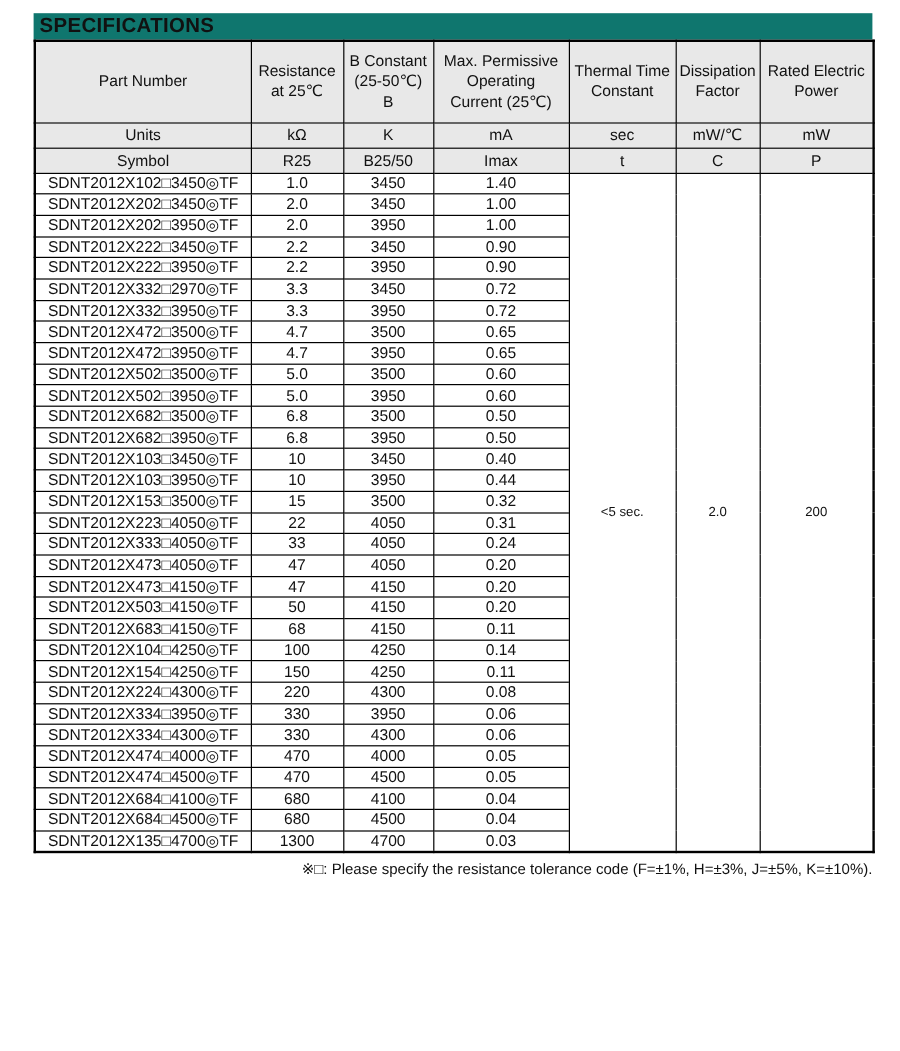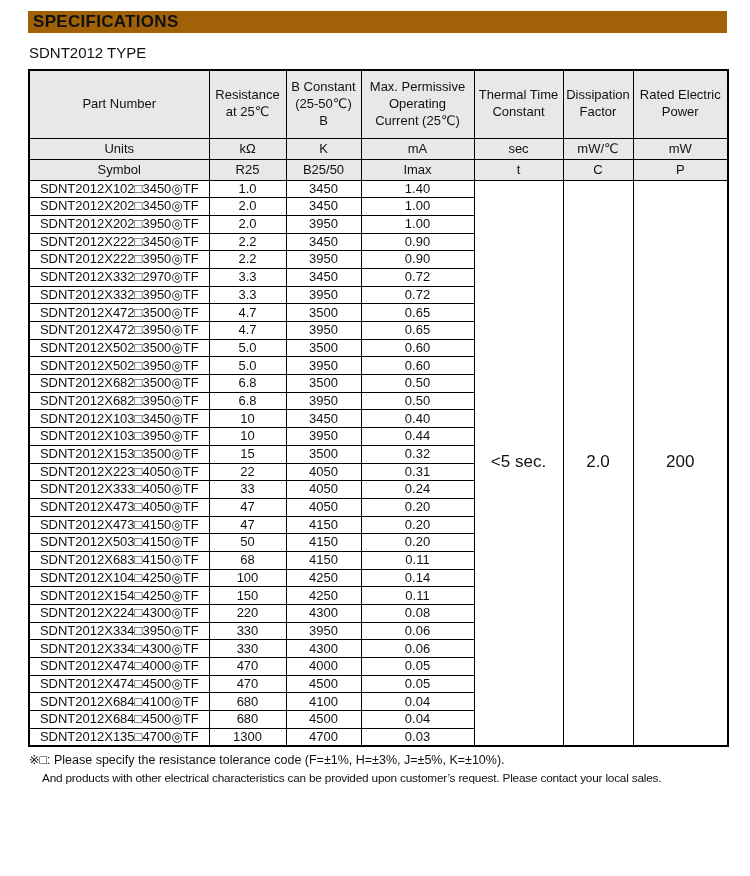--- a/index.html
+++ b/index.html
@@ -6,21 +6,21 @@
   html, body {
     width: 750px;
     background: #ffffff;
     font-family: "Liberation Sans", "DejaVu Sans", sans-serif;
     color: #111;
   }
   body { height: 876px; overflow: hidden; }
   .page { padding: 11px 23px 0 28px; }
 
   .title-bar {
-    background: #a16207;
+    background: #0f766e;
     width: 699px;
     height: 22px;
     line-height: 22px;
     font-size: 17px;
     font-weight: bold;
     padding-left: 5px;
     letter-spacing: 0.3px;
   }
   .subtitle {
     font-size: 15px;
@@ -51,32 +51,31 @@
   tr.units-row th, tr.symbol-row th { height: 21px; }
   tr.units-row th { border-bottom-width: 1px; margin-top: 33px; }
   tbody td {
     height: 17.7px;
     font-size: 13px;
     background: #fff;
     padding: 0;
     line-height: 1.1;
     white-space: nowrap;
   }
-  tbody td.merged { font-size: 17px; vertical-align: middle; }
+  tbody td.merged { font-size: 11px; vertical-align: middle; }
 
   .notes { margin-top: 5px; margin-left: 1px; }
-  .note-line { font-size: 12.5px; line-height: 1.42; white-space: nowrap; }
+  .note-line { font-size: 12.5px; line-height: 1.42; white-space: nowrap; text-align: right; }
   .note-line.indent { padding-left: 13px; font-size: 11.8px; letter-spacing: -0.2px; }
 </style>
 </head>
 <body>
 
 <div class="page">
   <div class="title-bar">SPECIFICATIONS</div>
-  <div class="subtitle">SDNT2012 TYPE</div>
 
   <table class="spec">
     <colgroup id="spec-cols">
         <col style="width: 180px;">
         <col style="width: 77px;">
         <col style="width: 75px;">
         <col style="width: 113px;">
         <col style="width: 89px;">
         <col style="width: 70px;">
         <col style="width: 95px;">
@@ -312,15 +311,14 @@
           <td>SDNT2012X135□4700◎TF</td>
           <td>1300</td>
           <td>4700</td>
           <td>0.03</td>
         </tr>
       </tbody>
   </table>
 
   <div class="notes" id="notes">
       <div class="note-line">※□: Please specify the resistance tolerance code (F=±1%, H=±3%, J=±5%, K=±10%).</div>
-      <div class="note-line indent">And products with other electrical characteristics can be provided upon customer’s request. Please contact your local sales.</div>
     </div>
 </div>
 
 </body></html>

